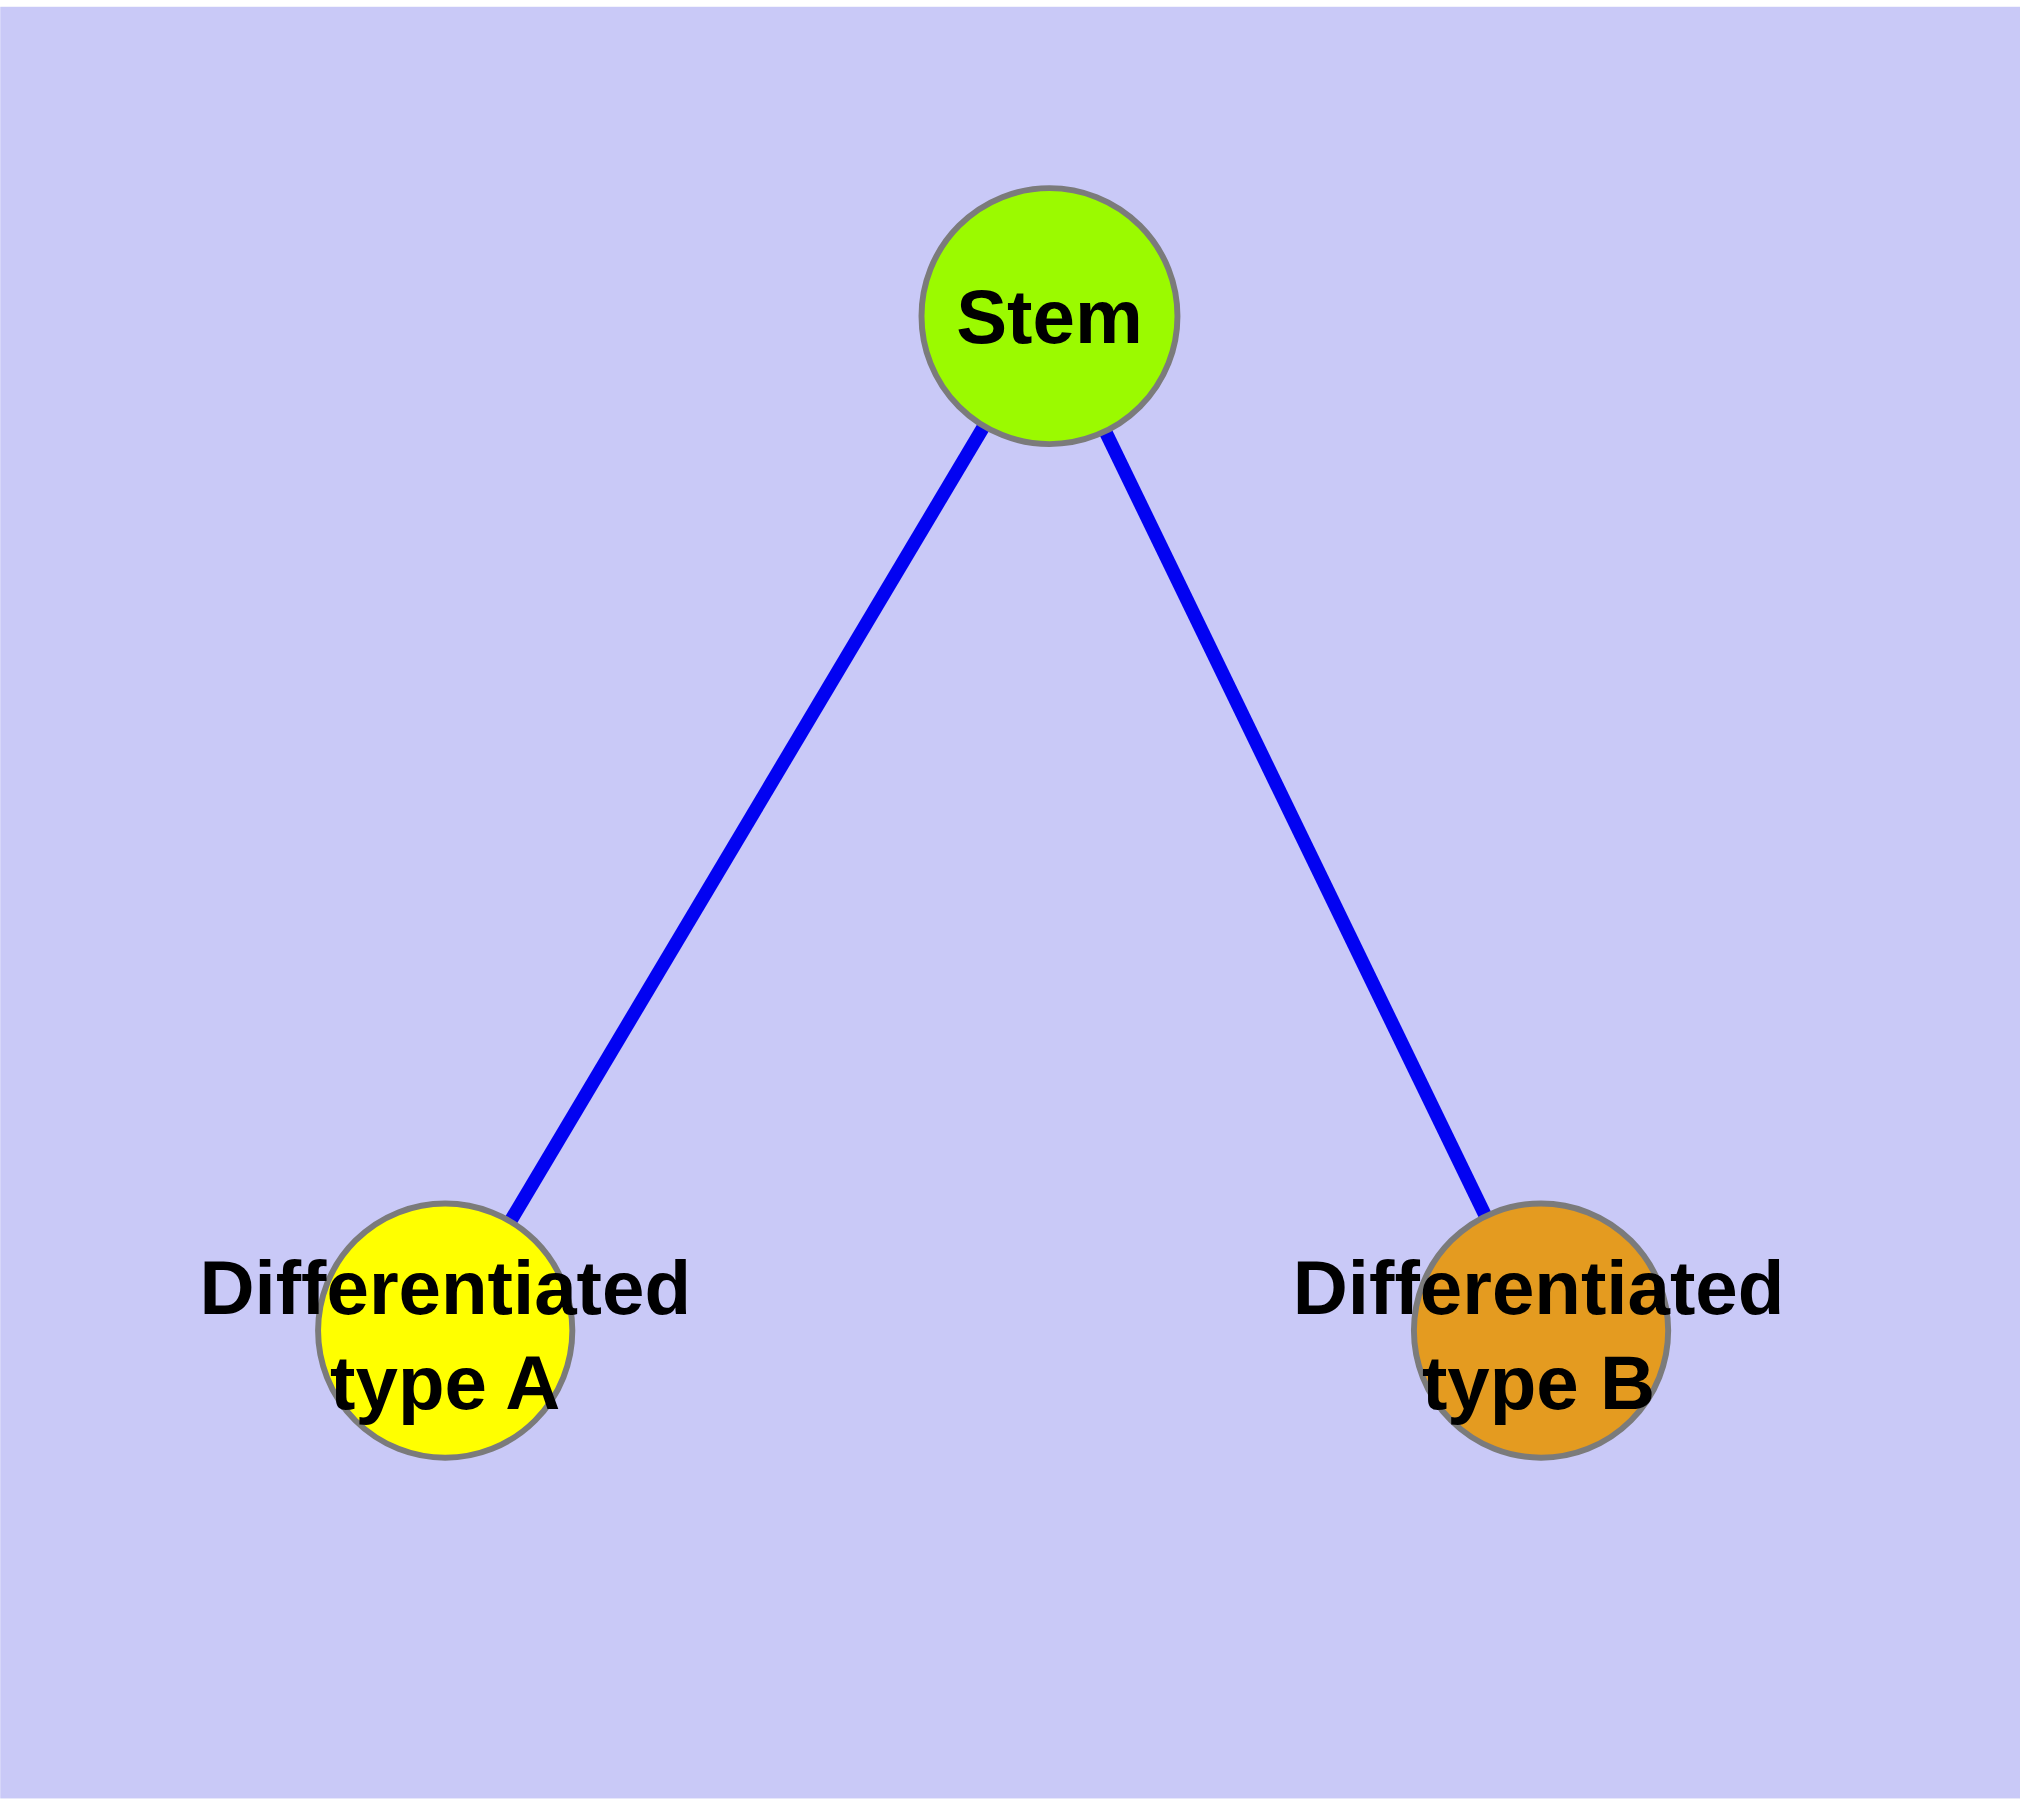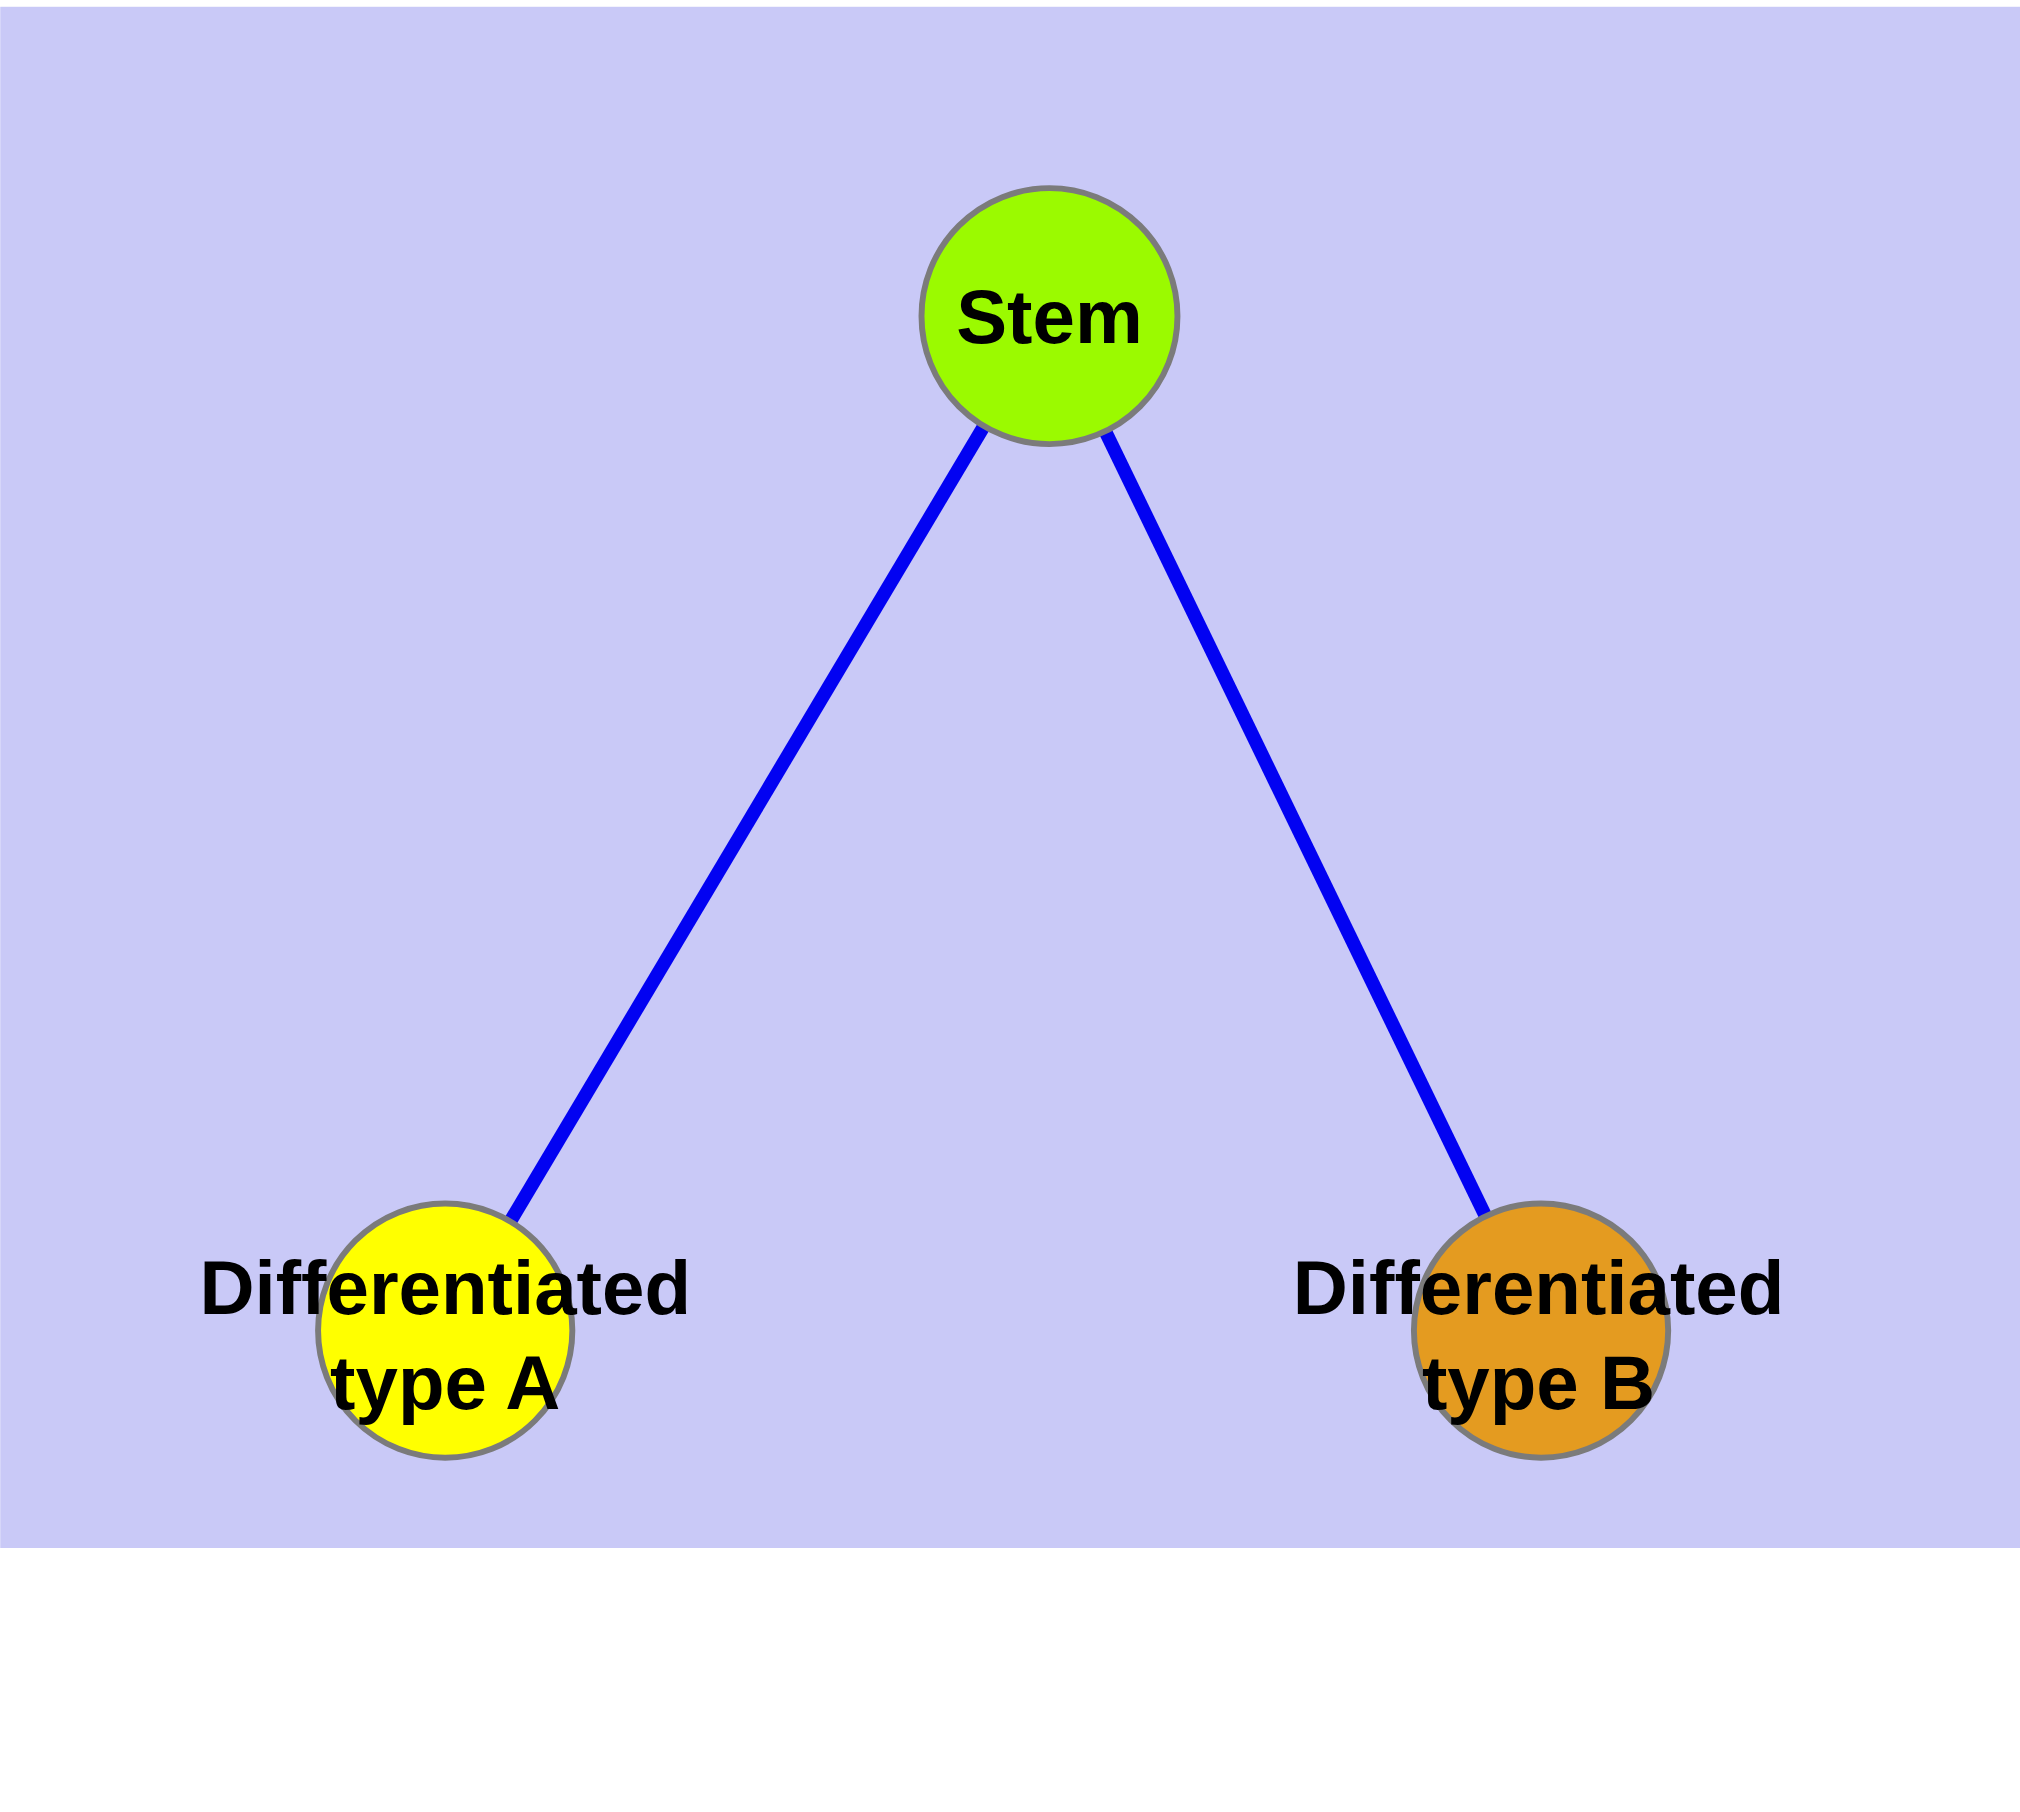--- a/index.html
+++ b/index.html
@@ -3,21 +3,21 @@
 <meta charset="utf-8">
 <style>
   html, body {
     margin: 0;
     padding: 0;
     background: #ffffff;
   }
   .stage {
     position: relative;
     width: 2021px;
-    height: 1548px;
+    height: 1812px;
     background: #ffffff;
     overflow: hidden;
   }
   svg.graph {
     display: block;
     width: 2021px;
     height: 1812px;
   }
   .node-label {
     font-family: "Liberation Sans", sans-serif;

